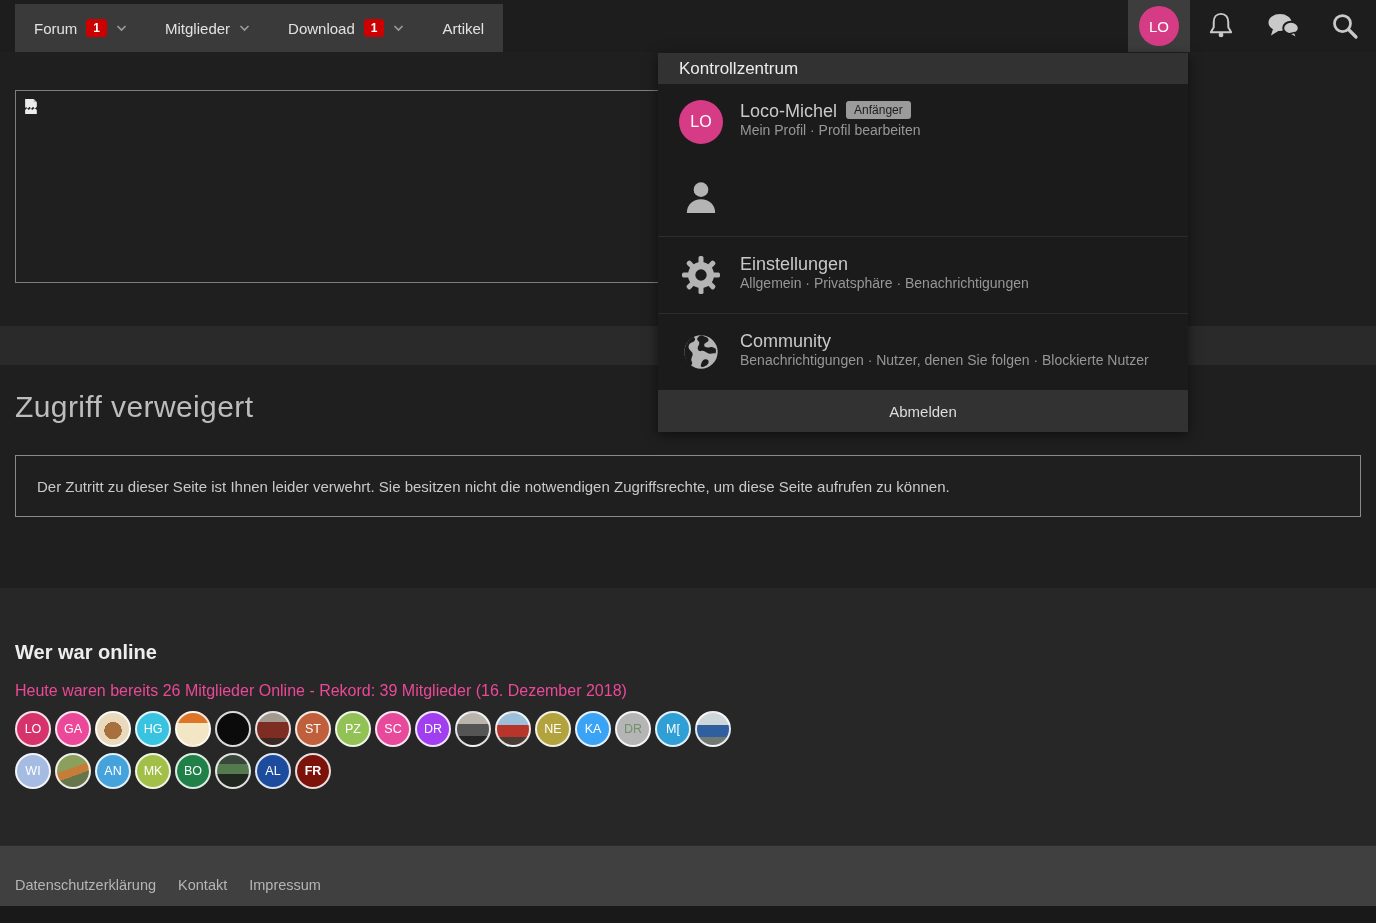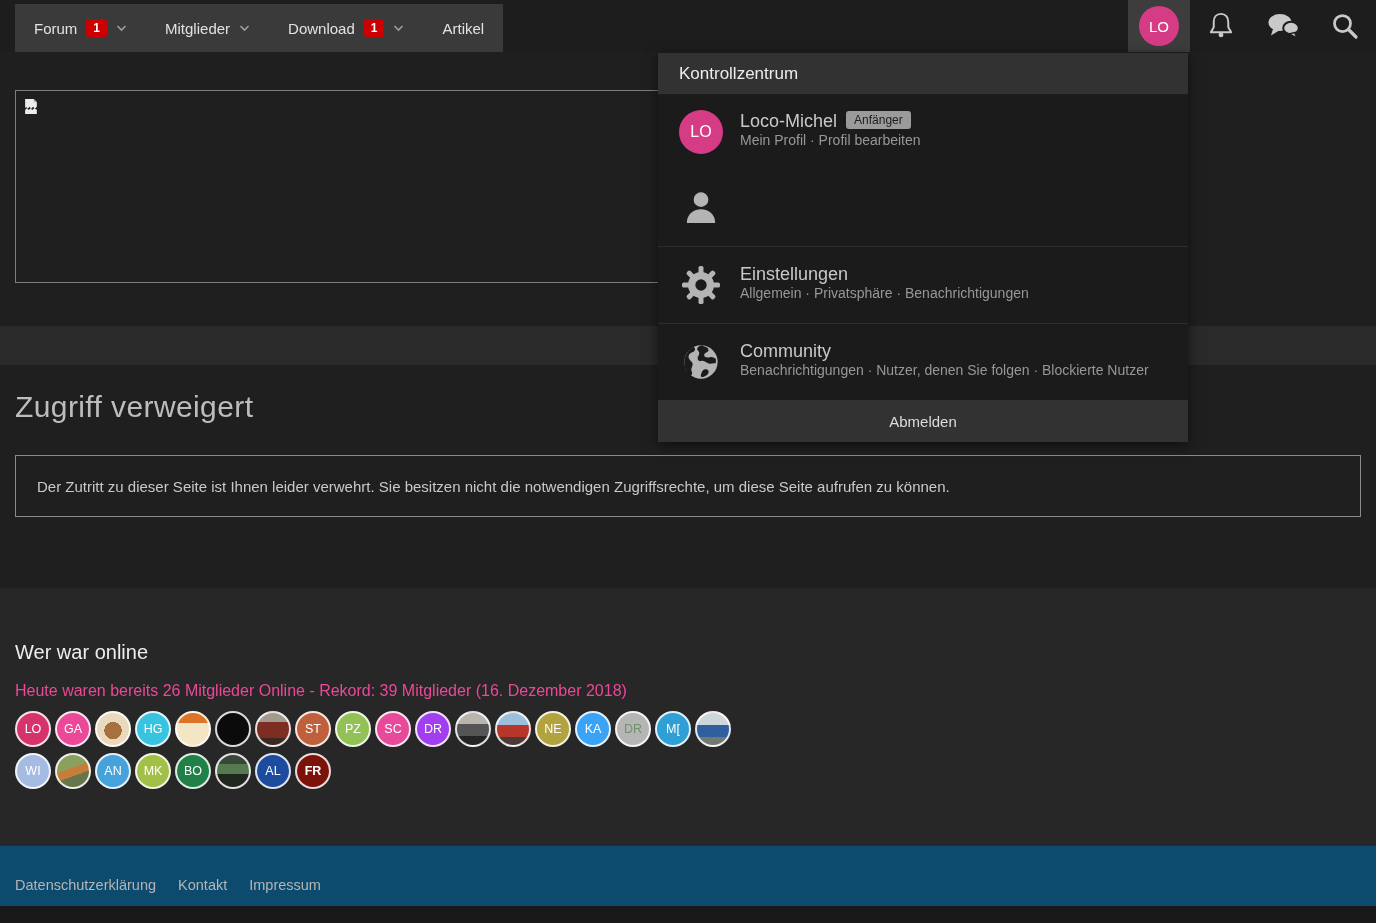--- a/index.html
+++ b/index.html
@@ -11,48 +11,48 @@
   .nav-menu{position:absolute;left:15px;top:4px;height:48px;background:#3a3a3a;display:flex}
   .nav-item{display:flex;align-items:center;gap:9px;padding:0 19px;color:#e2e2e2;font-size:15px;cursor:pointer;white-space:nowrap}
   .badge{background:#cc0000;color:#fff;font-size:12px;font-weight:bold;padding:2px 7px;border-radius:3px;line-height:1.2}
   .nav-right{position:absolute;right:0;top:0;height:52px;display:flex;align-items:stretch}
   .user-btn{width:62px;background:#3d3d3d;display:flex;align-items:center;justify-content:center;cursor:pointer}
   .nav-avatar{width:40px;height:40px;border-radius:50%;background:#d63c86;color:#fff;font-size:15px;display:flex;align-items:center;justify-content:center}
   .icon-btn{width:62px;display:flex;align-items:center;justify-content:center;cursor:pointer}
 
   
   .dropdown{position:absolute;top:53px;right:188px;width:530px;background:#1b1b1b;box-shadow:0 3px 12px rgba(0,0,0,.55);z-index:10}
-  .dd-header{height:41px;background:#323232;display:flex;align-items:center;padding:0 21px;font-size:17px;color:#ececec}
+  .dd-header{height:31px;background:#323232;display:flex;align-items:center;padding:0 21px;font-size:17px;color:#ececec}
   .dd-item{display:flex;gap:17px;padding:16px 21px;align-items:flex-start}
   .dd-item + .dd-item{border-top:1px solid #2d2d2d}
   .dd-icon{width:44px;height:44px;flex:none;display:flex;align-items:center;justify-content:center}
   .dd-avatar{width:44px;height:44px;flex:none;border-radius:50%;background:#d63c86;color:#fff;font-size:16px;display:flex;align-items:center;justify-content:center}
   .dd-body{padding-top:1px}
   .dd-title{font-size:18px;color:#c9c9c9}
   .user-badge{display:inline-block;background:#9b9b9b;color:#1d1d1d;font-size:12px;padding:2px 8px;border-radius:3px;margin-left:9px;vertical-align:3px}
   .dd-links{font-size:14px;color:#979797;}
   .dd-links span{cursor:pointer}
   .dd-footer{height:42px;background:#323232;display:flex;align-items:center;justify-content:center;font-size:15px;color:#dcdcdc;cursor:pointer}
 
   
   .ad-box{position:absolute;top:90px;left:15px;width:1165px;height:193px;border:1px solid #7e7e7e;padding:7px;z-index:1}
   .band{position:absolute;top:326px;left:0;right:0;height:39px;background:#2a2a2a}
   .page-title{position:absolute;top:390px;left:15px;font-size:30px;font-weight:300;color:#bdbdbd;letter-spacing:.4px}
   .alert{position:absolute;top:455px;left:15px;right:15px;height:62px;border:1px solid #8a8a8a;display:flex;align-items:center;padding:0 21px;font-size:15px;color:#c9c9c9}
 
   
   .online{position:absolute;top:588px;left:0;right:0;height:257px;background:#272727;padding:0 15px}
-  .online h2{padding-top:53px;font-size:20px;font-weight:400;color:#ededed}
+  .online h2{padding-top:53px;font-size:20px;font-weight:700;color:#ededed}
   .online-meta{margin-top:18px;font-size:16px;color:#ec4899}
   .avatar-row{display:flex;gap:4px;margin-top:11px}
   .avatar-row + .avatar-row{margin-top:6px}
   .av{width:36px;height:36px;flex:none;border-radius:50%;border:2px solid rgba(255,255,255,.85);display:flex;align-items:center;justify-content:center;font-size:12.5px;color:#fff;cursor:pointer;overflow:hidden}
 
   
-  .footer{position:absolute;top:845px;left:0;right:0;bottom:0;background:#0c4a6e;border-top:1px solid #2c2c2c}
+  .footer{position:absolute;top:845px;left:0;right:0;bottom:0;background:#404040;border-top:1px solid #2c2c2c}
   .footer-links{display:flex;gap:22px;padding:31px 0 0 15px}
   .footer-links a{color:#b5b5b5;font-size:14.5px;text-decoration:none;cursor:pointer}
   .footer-strip{position:absolute;left:0;right:0;bottom:0;height:17px;background:#191919}
 </style>
 </head>
 <body>
 
 <header class="topbar">
   <nav class="nav-menu">
       <a class="nav-item">

